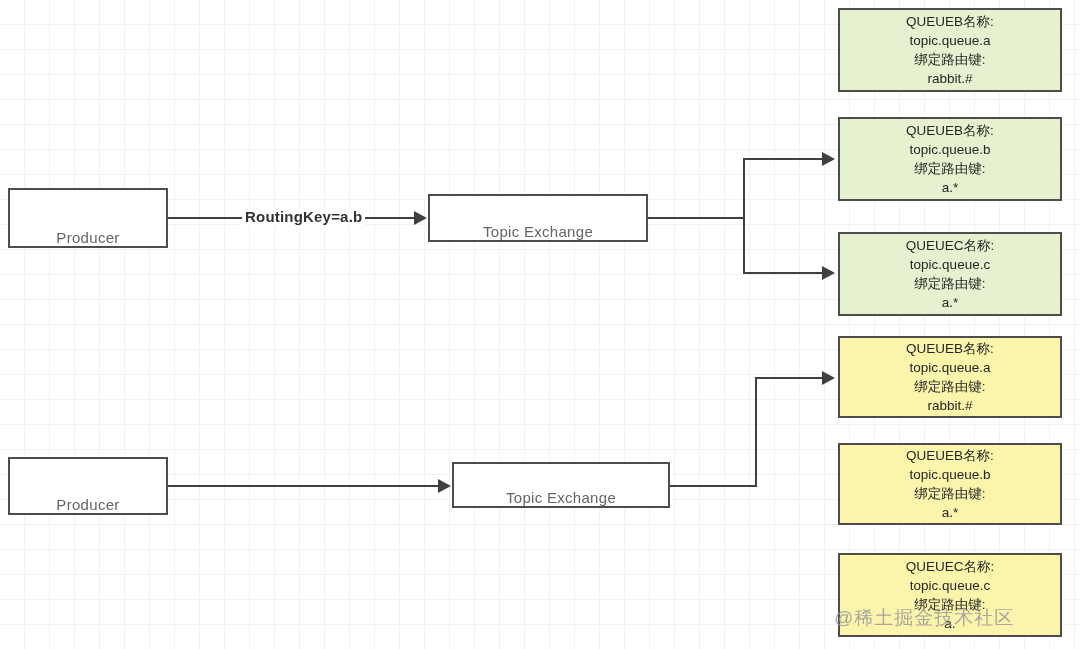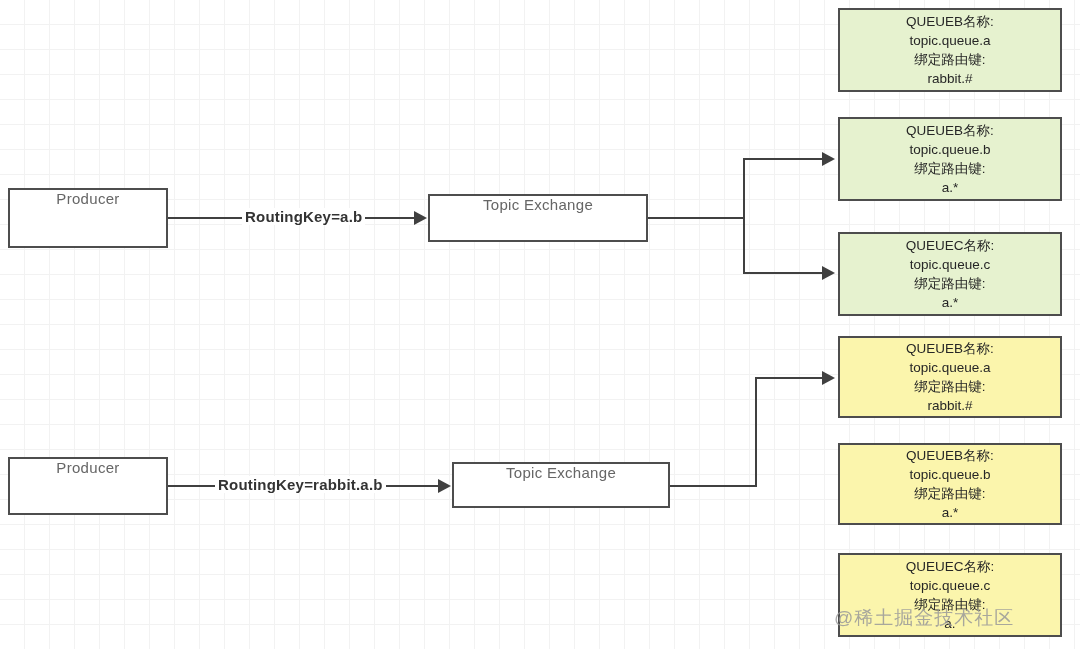--- a/index.html
+++ b/index.html
@@ -26,21 +26,21 @@
     overflow: hidden;
     font-family: "Liberation Sans", "DejaVu Sans", sans-serif;
   }
 
   .node {
     position: absolute;
     box-sizing: border-box;
     border: 2px solid #4d4d4d;
     background: #ffffff;
     display: flex;
-    align-items: flex-start;
+    align-items: flex-end;
     justify-content: center;
     color: #666666;
     font-size: 15px;
     letter-spacing: 0.3px;
   }
 
   .queue {
     position: absolute;
     box-sizing: border-box;
     border: 2px solid #4d4d4d;
@@ -119,21 +119,20 @@
 
   <div class="edge h" style="left:743px; top:272px; width:82px;"></div>
   <div class="arrow" style="left:822px; top:266px;"></div>
 
   <div class="node" style="left:8px; top:457px; width:160px; height:58px;">
     <span>Producer</span>
   </div>
 
   <div class="edge h" style="left:168px; top:485px; width:280px;"></div>
   <div class="arrow" style="left:438px; top:479px;"></div>
-  <div class="edge-label" style="left:215px; top:476px;">RoutingKey=rabbit.a.b</div>
 
   <div class="node" style="left:452px; top:462px; width:218px; height:46px;">
     <span>Topic Exchange</span>
   </div>
 
   <div class="edge h" style="left:670px; top:485px; width:87px;"></div>
   <div class="edge v" style="left:755px; top:377px; height:110px;"></div>
   <div class="edge h" style="left:755px; top:377px; width:70px;"></div>
   <div class="arrow" style="left:822px; top:371px;"></div>
 

